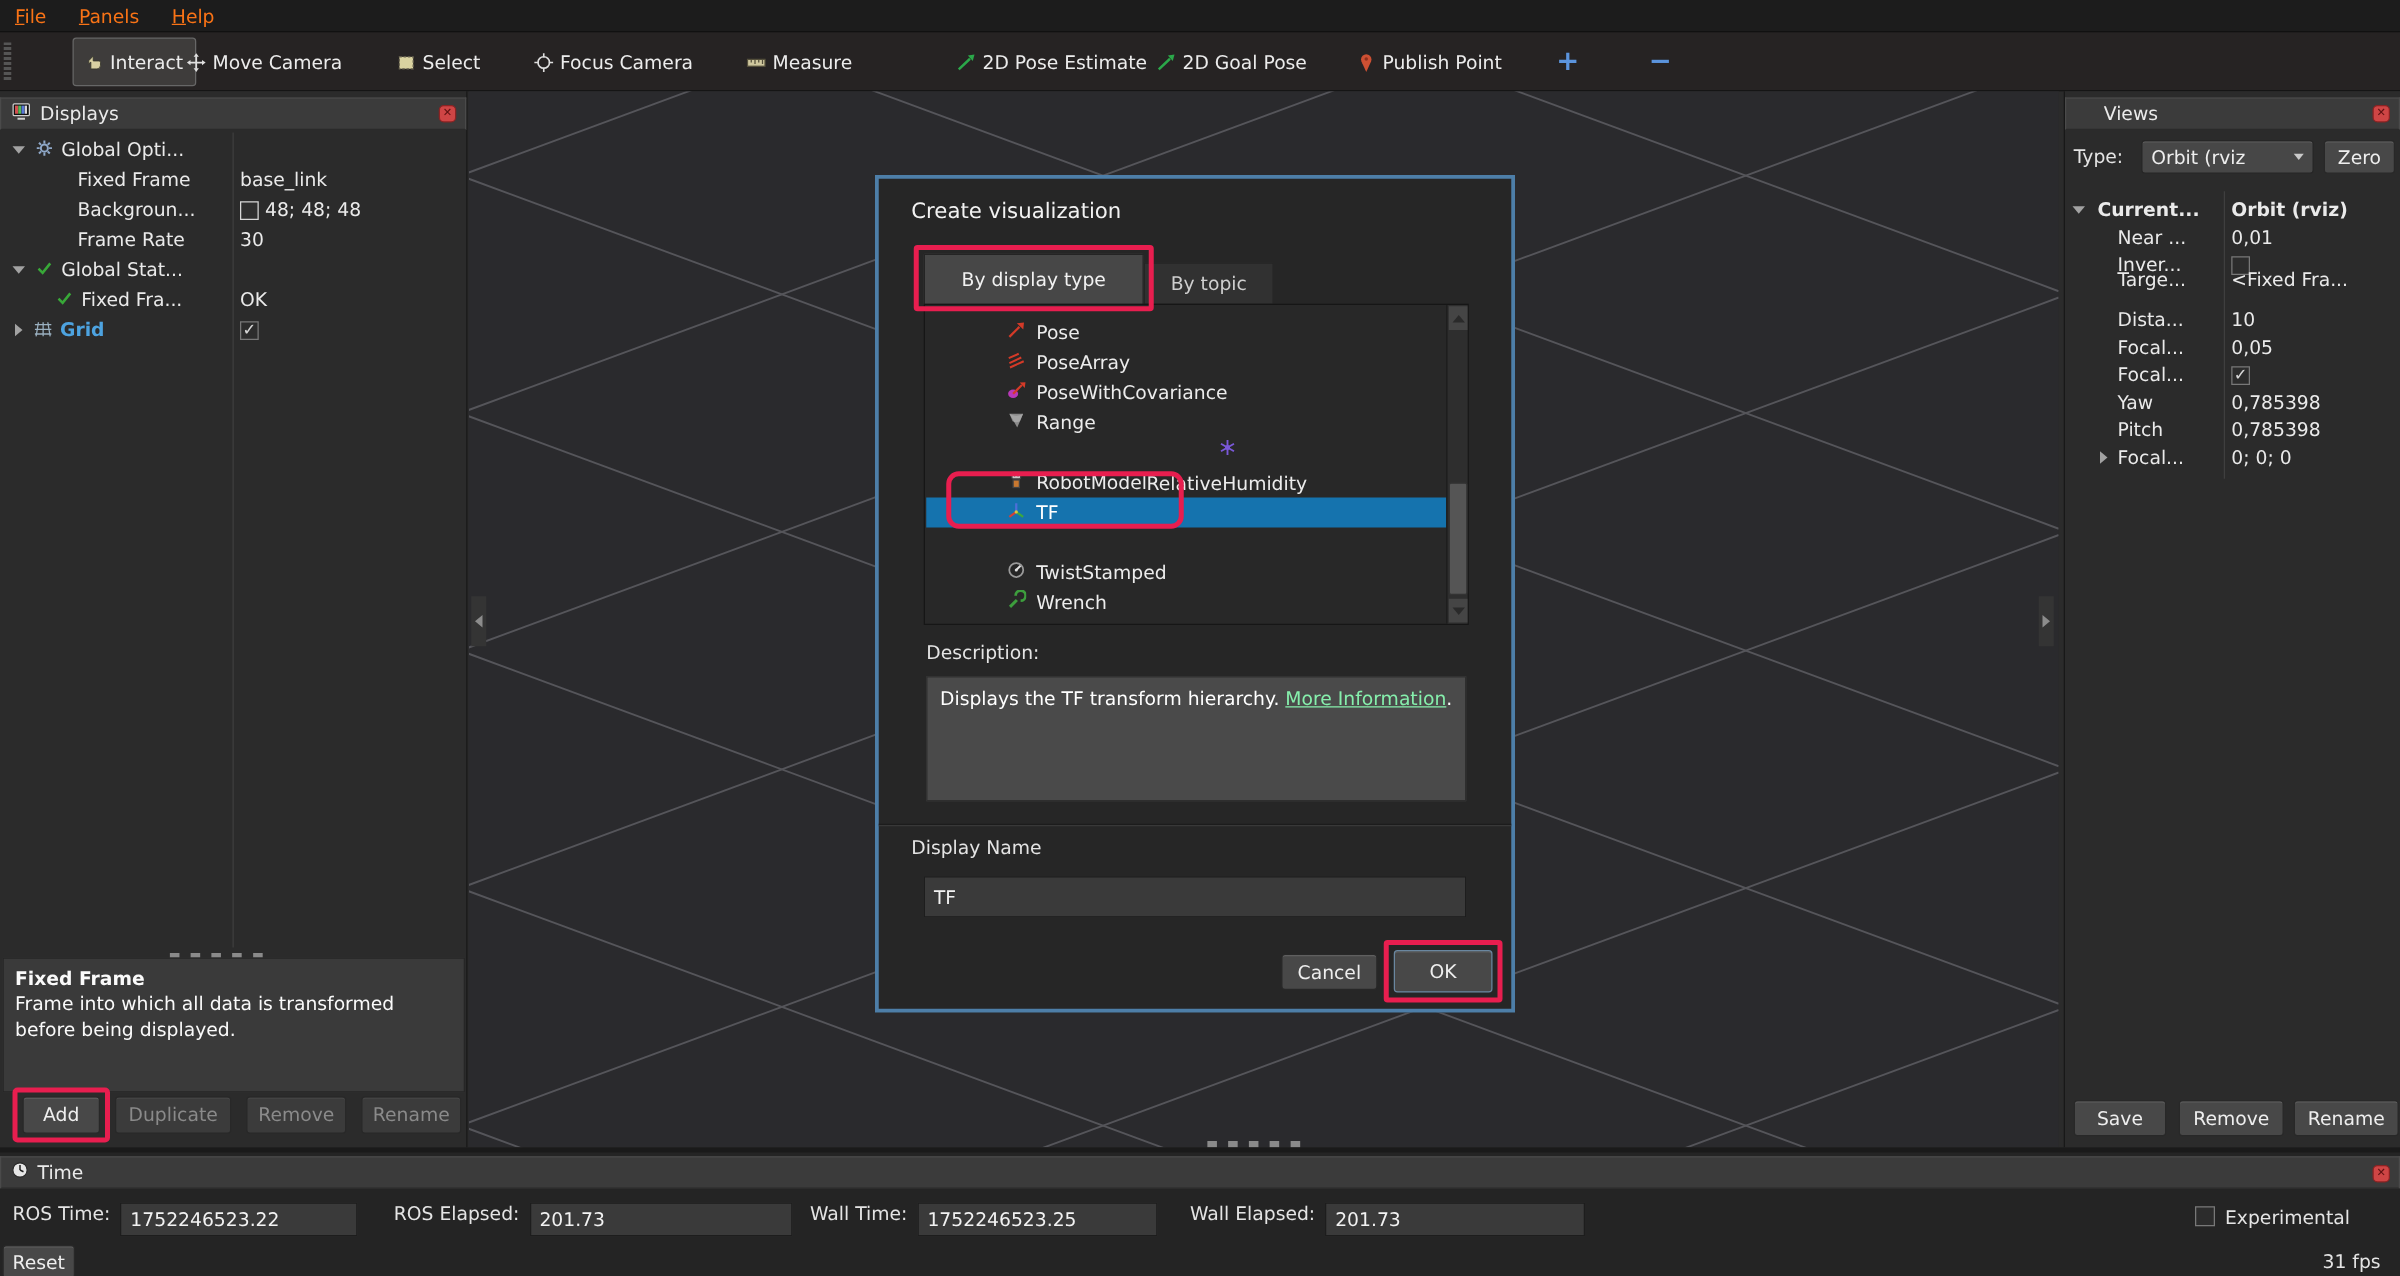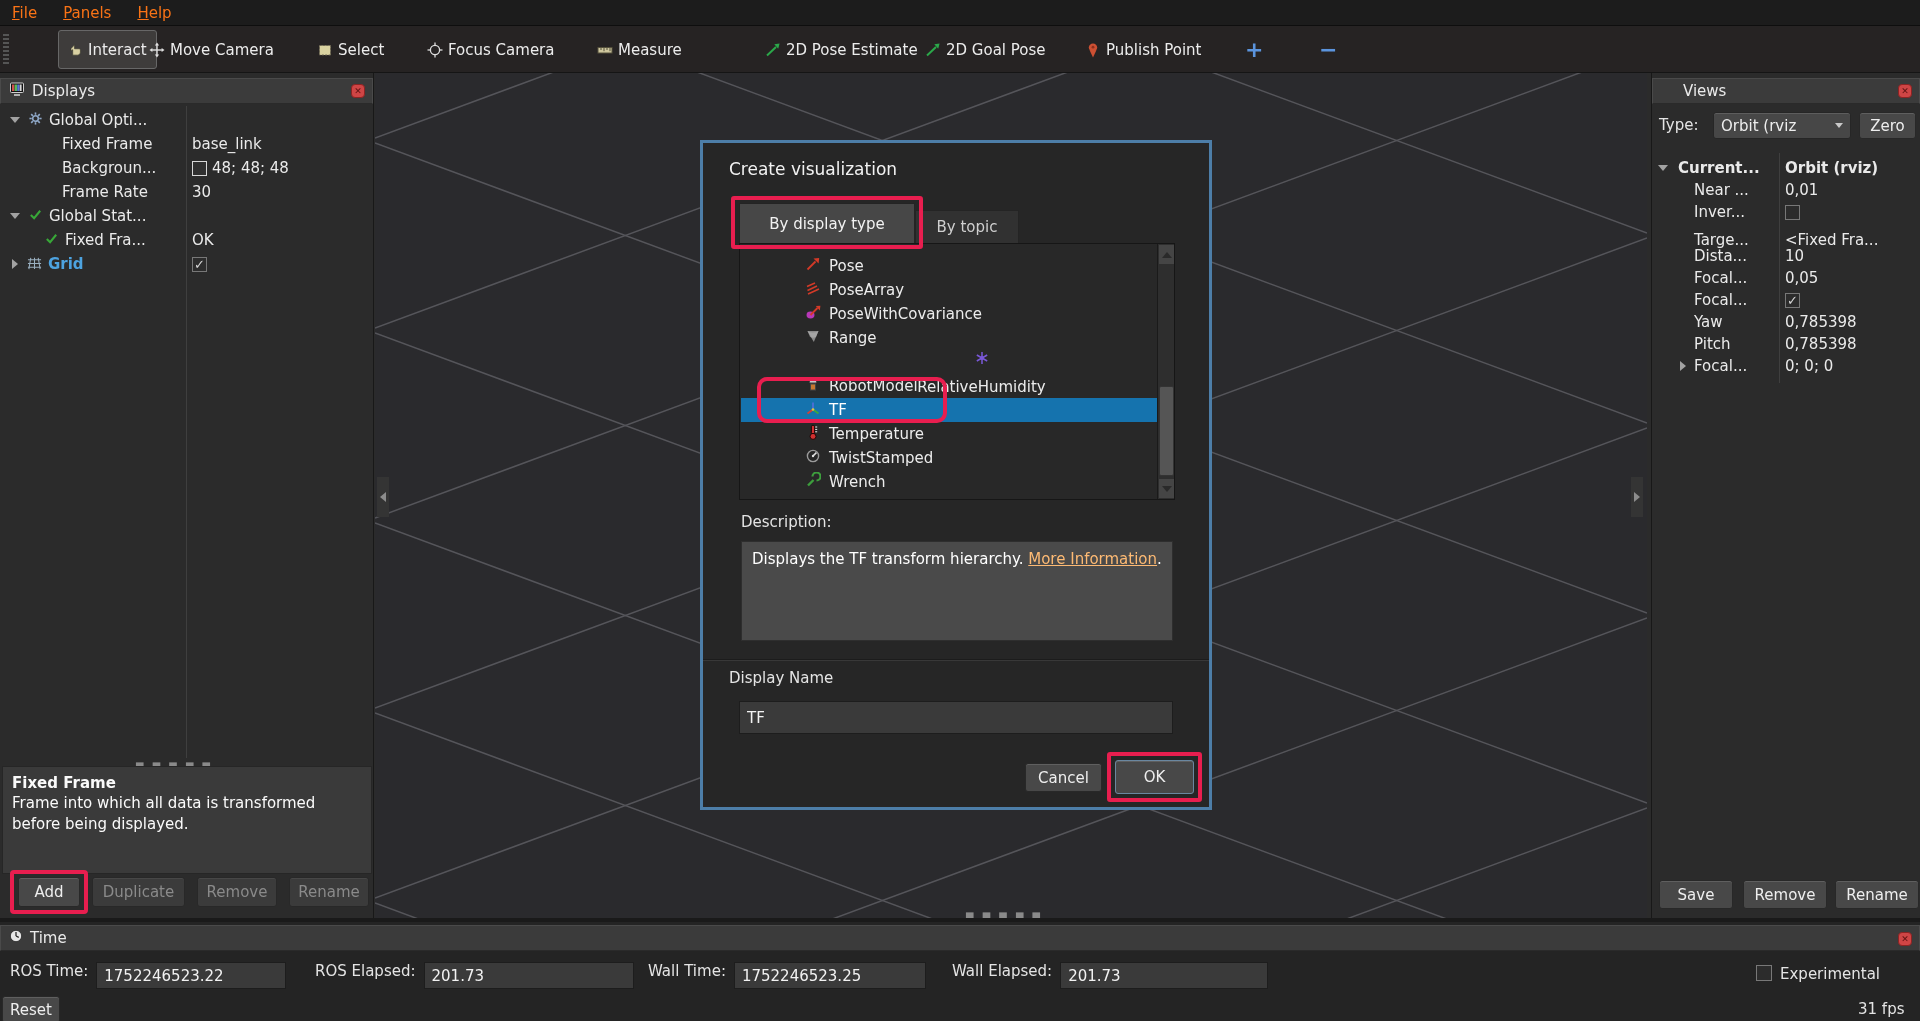--- a/index.html
+++ b/index.html
@@ -98,21 +98,21 @@
   .ditem.sel { background:#1573ae; color:#fff; }
   .sbar { position:absolute; right:0; top:0; width:17px; height:255px;
     background:#2e2e2e; border-left:1px solid #1a1a1a; }
   .sb-btn { position:absolute; left:1px; width:15px; height:19px; background:#454545;
     display:flex; align-items:center; justify-content:center; }
   .sb-thumb { position:absolute; left:1px; width:15px; background:#555;
     border:1px solid #333; border-radius:2px; }
   .descbox { position:absolute; left:38px; top:398px; width:432px; height:100px;
     background:#4a4a4a; border:1px solid #2e2e2e; padding:7px 10px;
     color:#ffffff; line-height:1.45; }
-  .link { color:#fdba74; text-decoration:underline; }
+  .link { color:#86efac; text-decoration:underline; }
   .hlbox { position:absolute; border:4px solid #e81e4f; pointer-events:none; z-index:60; }
 
   
   #time-panel { position:absolute; left:0; top:918px; width:1920px; height:103px;
     background:#242424; border-top:4px solid #1a1a1a; }
   .tfield { display:flex; align-items:flex-start; }
 </style>
 </head>
 <body>
 
@@ -405,21 +405,21 @@
     <div class="vrow" style="top:106px;">
       <span style="margin-left:42px;">Near ...</span>
       <span class="val">0,01</span>
     </div>
     <div class="vrow" style="top:128px;">
       <span style="margin-left:42px;">Inver...</span>
       <span class="val">
           <span class="cb"></span>
         </span>
     </div>
-    <div class="vrow" style="top:156px;">
+    <div class="vrow" style="top:140px;">
       <span style="margin-left:42px;">Targe...</span>
       <span class="val">&lt;Fixed Fra...</span>
     </div>
     <div class="vrow" style="top:172px;">
       <span style="margin-left:42px;">Dista...</span>
       <span class="val">10</span>
     </div>
     <div class="vrow" style="top:194px;">
       <span style="margin-left:42px;">Focal...</span>
       <span class="val">0,05</span>
@@ -521,32 +521,20 @@
       <div class="ditem sel" style="top:154px;">
         <span><svg width="16" height="16" viewBox="0 0 16 16">
               <g stroke-width="1.8">
                 <line x1="8" y1="9.5" x2="8" y2="2.5" stroke="#4d6fd8"></line>
                 <line x1="8" y1="9.5" x2="2.5" y2="13.5" stroke="#d04038"></line>
                 <line x1="8" y1="9.5" x2="13.5" y2="13.5" stroke="#3da83d"></line>
               </g>
               <circle cx="8" cy="9.5" r="1.3" fill="#d8c840"></circle>
             </svg></span>
         <span>TF</span>
-      </div>
-      <div class="ditem" style="top:178px;">
-        <span><svg width="16" height="16" viewBox="0 0 16 16">
-              <rect x="6.4" y="1.2" width="3.2" height="9.2" rx="1.6" fill="#d23030" stroke="#200606"></rect>
-              <circle cx="8" cy="12.4" r="3" fill="#d23030" stroke="#200606"></circle>
-              <g stroke="#f0f0f0" stroke-width="1">
-                <line x1="10.2" y1="3" x2="12.2" y2="3"></line>
-                <line x1="10.2" y1="5.4" x2="12.2" y2="5.4"></line>
-                <line x1="10.2" y1="7.8" x2="12.2" y2="7.8"></line>
-              </g>
-            </svg></span>
-        <span>Temperature</span>
       </div>
       <div class="ditem" style="top:202px;">
         <span><svg width="16" height="16" viewBox="0 0 16 16">
               <circle cx="8" cy="8" r="5.6" fill="#262626" stroke="#9a9a9a" stroke-width="1.4"></circle>
               <line x1="8" y1="8" x2="11.4" y2="4.6" stroke="#e0e0e0" stroke-width="1.6"></line>
               <circle cx="8" cy="8" r="1.2" fill="#e0e0e0"></circle>
             </svg></span>
         <span>TwistStamped</span>
       </div>
       <div class="ditem" style="top:226px;">

